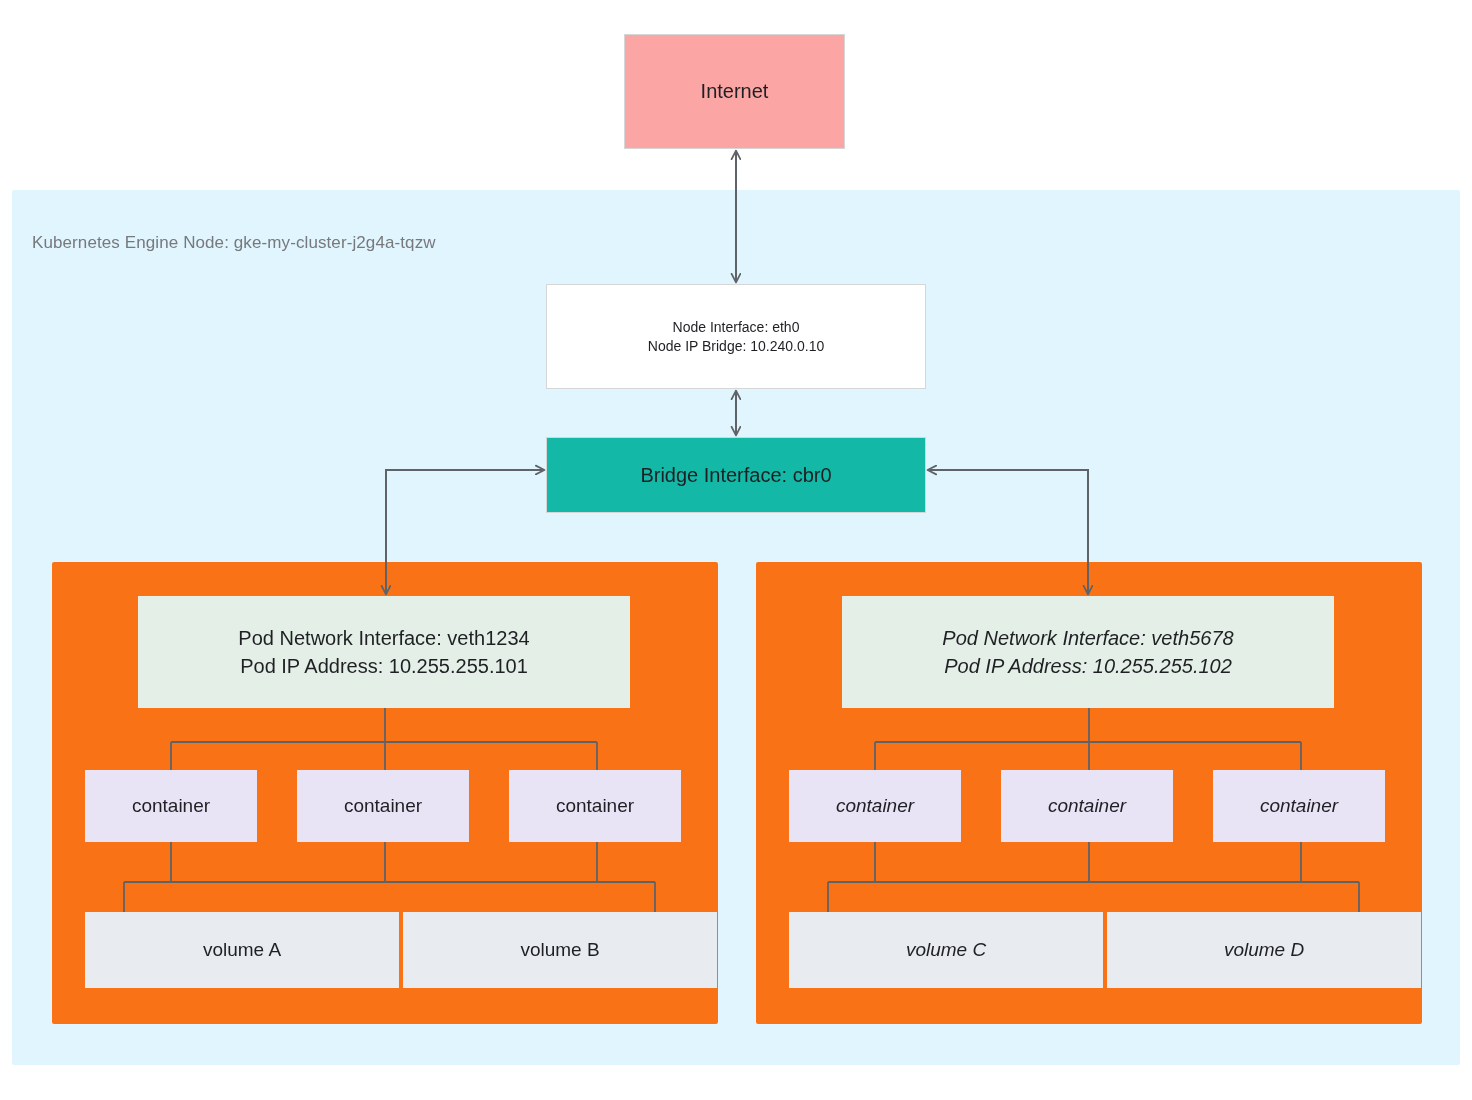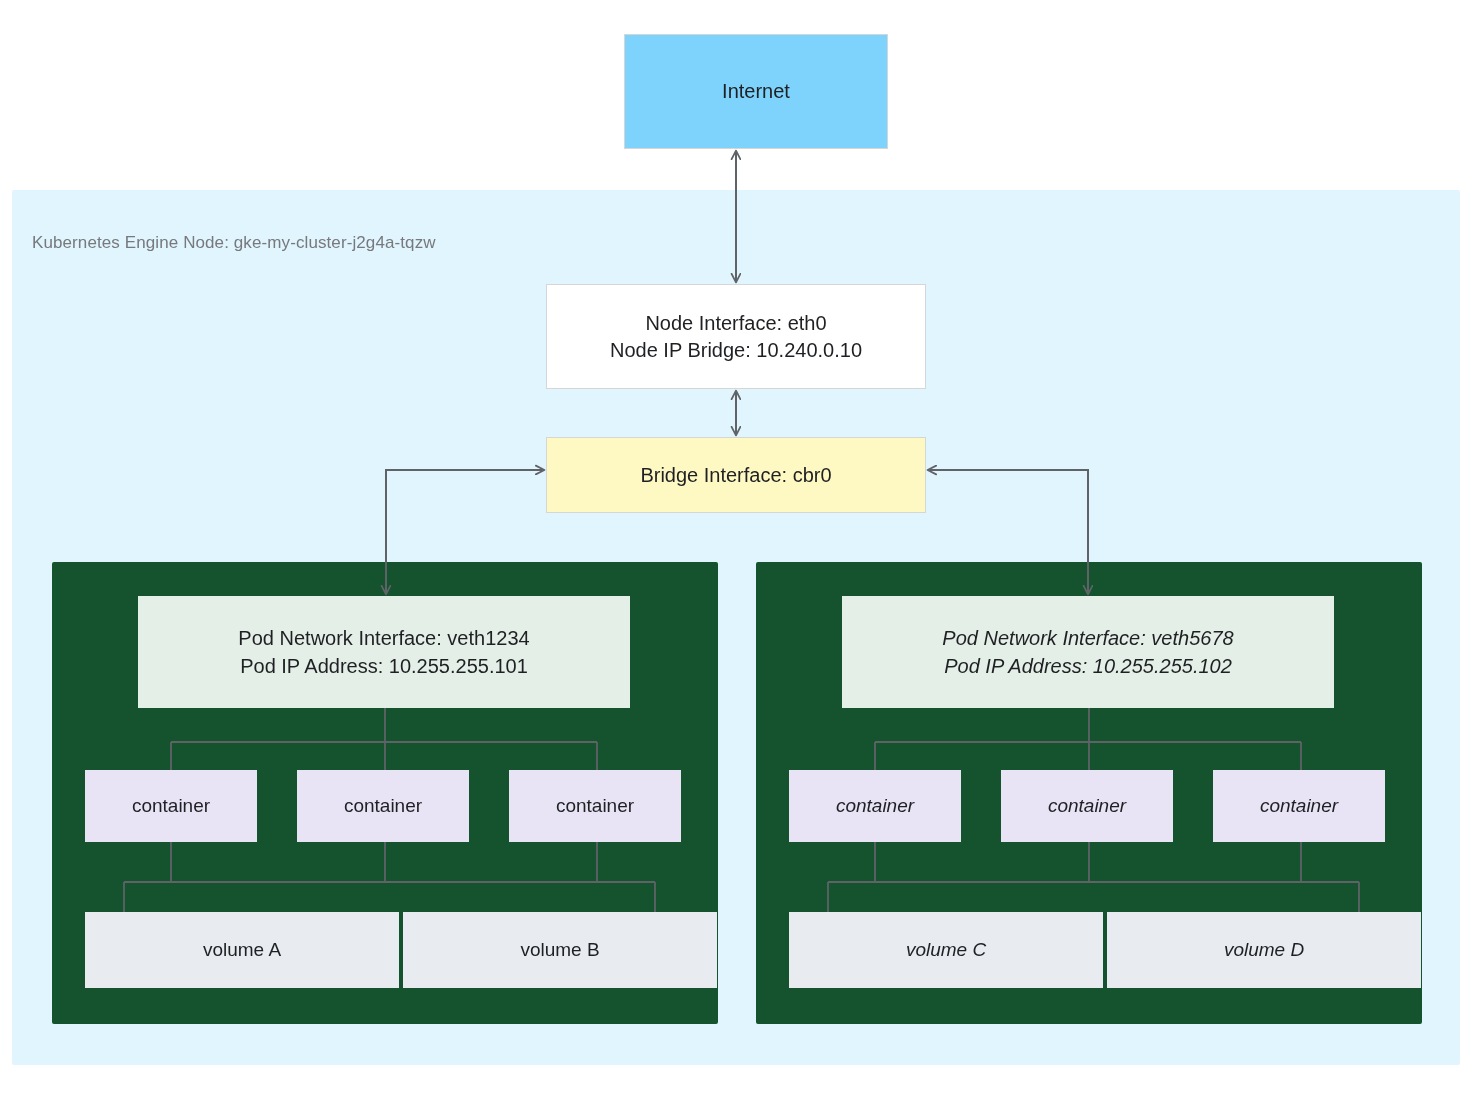--- a/index.html
+++ b/index.html
@@ -36,23 +36,23 @@
     align-items: center;
     justify-content: center;
     text-align: center;
     color: #1f2023;
     line-height: 1.35;
   }
 
   .internet-box {
     left: 624px;
     top: 34px;
-    width: 264px;
+    width: 221px;
     height: 115px;
-    background: #7dd3fc;
+    background: #fca5a5;
     border: 1px solid #d6d6d6;
     font-size: 20px;
   }
 
   .node-region {
     position: absolute;
     left: 12px;
     top: 190px;
     width: 1448px;
     height: 875px;
@@ -69,40 +69,40 @@
     margin-top: 15px;
   }
 
   .node-iface-box {
     left: 546px;
     top: 284px;
     width: 380px;
     height: 105px;
     background: #ffffff;
     border: 1px solid #d6d6d6;
-    font-size: 20px;
+    font-size: 14px;
     flex-direction: column;
   }
 
   .bridge-box {
     left: 546px;
     top: 437px;
     width: 380px;
     height: 76px;
-    background: #fef9c3;
+    background: #14b8a6;
     border: 1px solid #d6d6d6;
     font-size: 20px;
   }
 
   .pod-region {
     position: absolute;
     top: 562px;
     width: 666px;
     height: 462px;
-    background: #14532d;
+    background: #f97316;
     border-radius: 2px;
   }
   .pod-left  { left: 52px; }
   .pod-right { left: 756px; font-style: italic; }
 
   .pod-iface-box {
     position: absolute;
     top: 34px;
     left: 86px;
     width: 492px;

